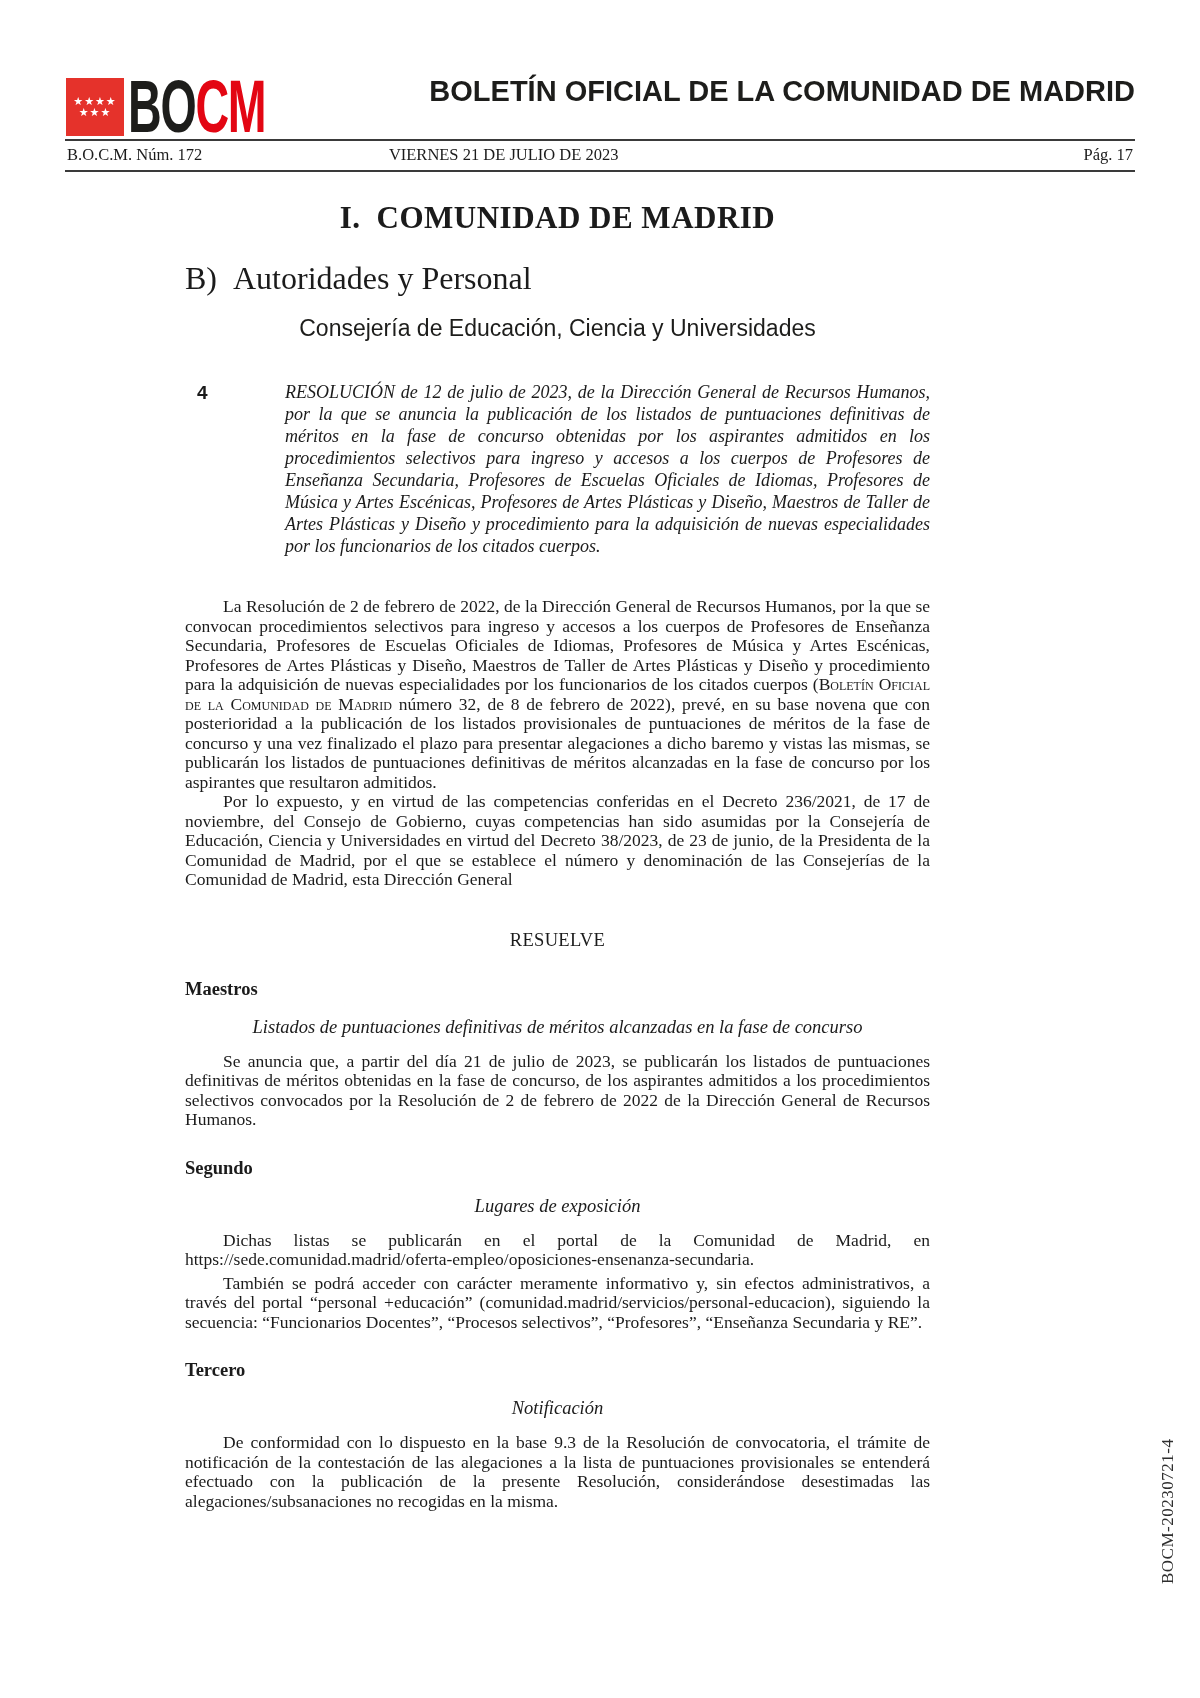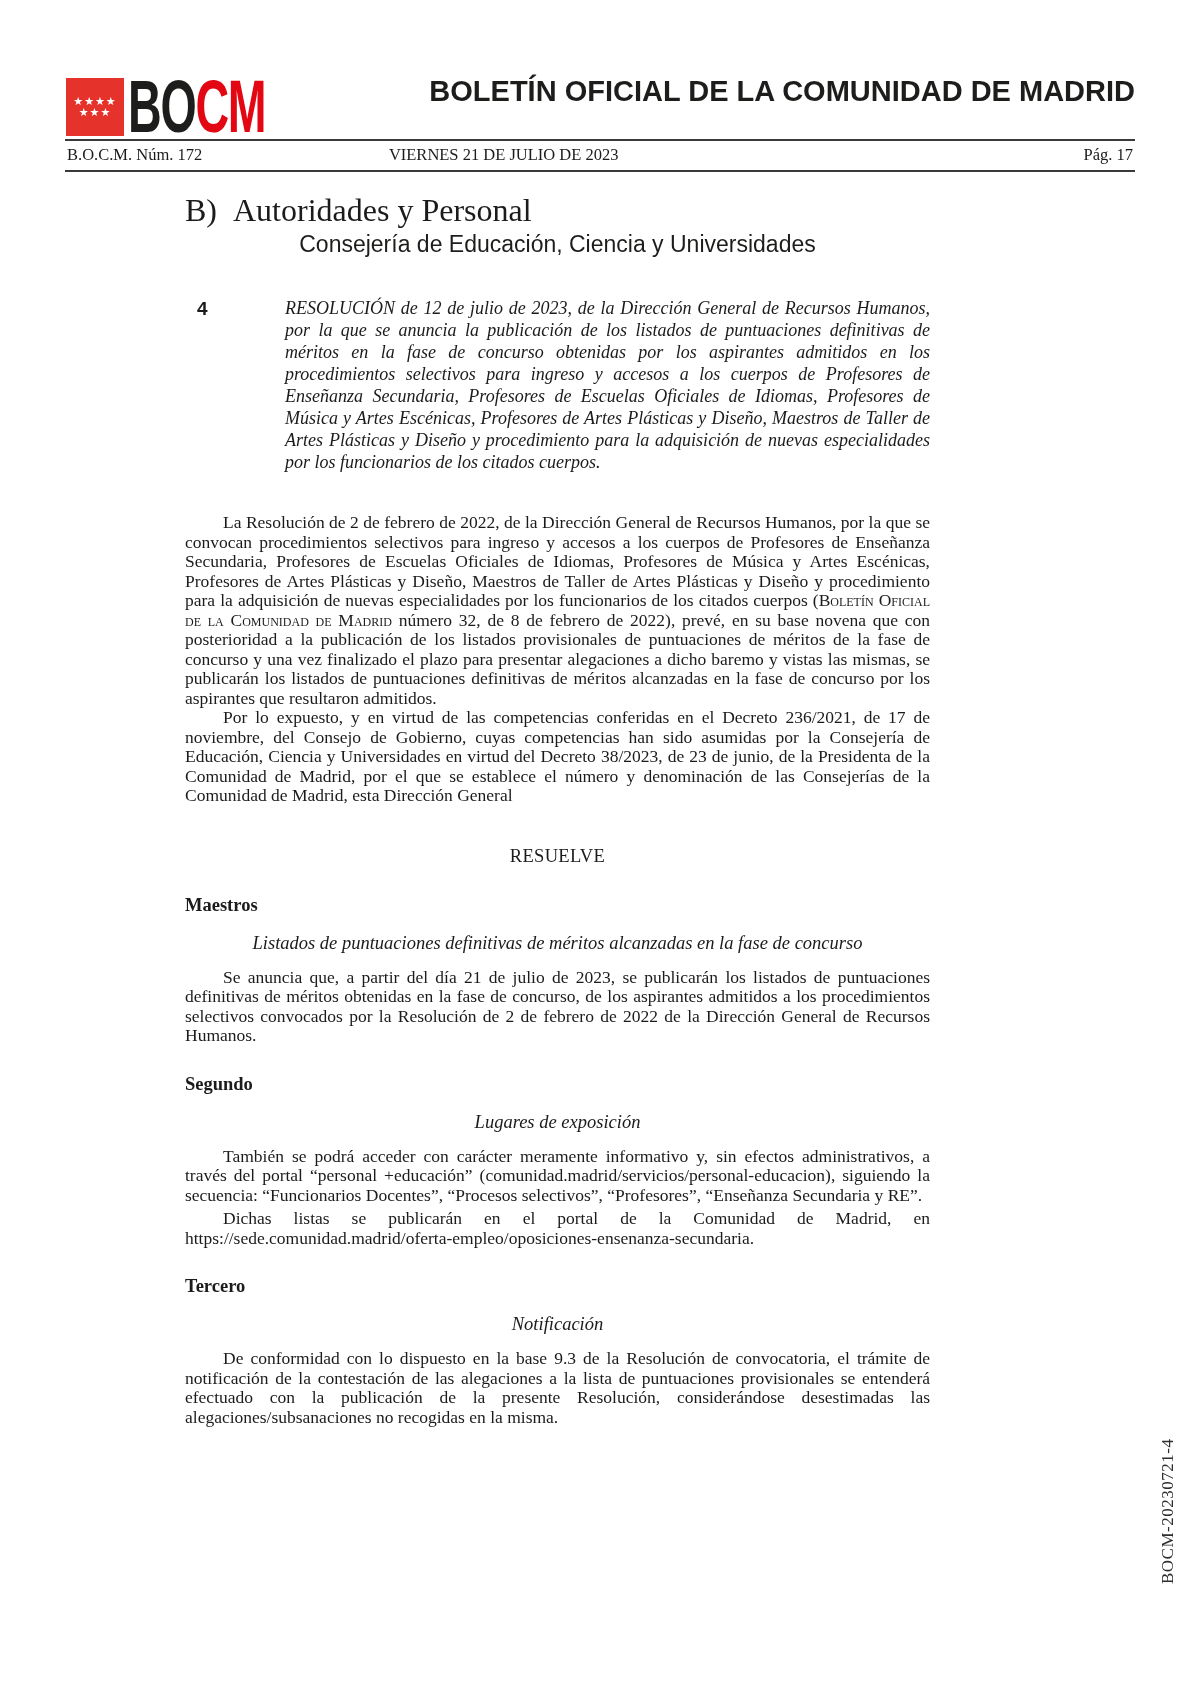--- a/index.html
+++ b/index.html
@@ -66,21 +66,21 @@
     margin-top:32px;
     text-align:center; font-weight:bold;
     font-size:31px; line-height:36px; letter-spacing:0.5px;
   }
   h2.subsec-title {
     margin-top:24px;
     text-align:left; font-weight:normal;
     font-size:32px; line-height:37px;
   }
   h3.dept-title {
-    margin-top:1px;
+    margin-top:17px;
     text-align:center; font-weight:normal;
     font-family:"Liberation Sans", sans-serif;
     font-size:23px; line-height:28px; color:#1d1d1b;
   }
   .item { position:relative; margin-top:39px; }
   .item-number {
     position:absolute; left:12px; top:1px;
     font-family:"Liberation Sans", sans-serif;
     font-weight:bold; font-size:19px;
   }
@@ -137,20 +137,21 @@
   </header>
 
   <div class="meta-bar">
     <span class="meta-issue">B.O.C.M. Núm. 172</span>
     <span class="meta-date-wrap">VIERNES 21 DE JULIO DE 2023</span>
     <span class="meta-page">Pág. 17</span>
   </div>
 
   <main class="content">
 
+    <h1 class="sec-title">I. COMUNIDAD DE MADRID</h1>
     <h2 class="subsec-title">B) Autoridades y Personal</h2>
     <h3 class="dept-title">Consejería de Educación, Ciencia y Universidades</h3>
 
     <div class="item">
       <span class="item-number">4</span>
       <p class="item-summary">RESOLUCIÓN de 12 de julio de 2023, de la Dirección General de Recursos Humanos, por la que se anuncia la publicación de los listados de puntuaciones definitivas de méritos en la fase de concurso obtenidas por los aspirantes admitidos en los procedimientos selectivos para ingreso y accesos a los cuerpos de Profesores de Enseñanza Secundaria, Profesores de Escuelas Oficiales de Idiomas, Profesores de Música y Artes Escénicas, Profesores de Artes Plásticas y Diseño, Maestros de Taller de Artes Plásticas y Diseño y procedimiento para la adquisición de nuevas especialidades por los funcionarios de los citados cuerpos.</p>
     </div>
 
     <p class="body-p first"><span>La Resolución de 2 de febrero de 2022, de la Dirección General de Recursos Humanos, por la que se convocan procedimientos selectivos para ingreso y accesos a los cuerpos de Profesores de Enseñanza Secundaria, Profesores de Escuelas Oficiales de Idiomas, Profesores de Música y Artes Escénicas, Profesores de Artes Plásticas y Diseño, Maestros de Taller de Artes Plásticas y Diseño y procedimiento para la adquisición de nuevas especialidades por los funcionarios de los citados cuerpos (</span><span class="smallcaps">Boletín Oficial de la Comunidad de Madrid</span><span> número 32, de 8 de febrero de 2022), prevé, en su base novena que con posterioridad a la publicación de los listados provisionales de puntuaciones de méritos de la fase de concurso y una vez finalizado el plazo para presentar alegaciones a dicho baremo y vistas las mismas, se publicarán los listados de puntuaciones definitivas de méritos alcanzadas en la fase de concurso por los aspirantes que resultaron admitidos.</span></p>
 
@@ -160,22 +161,22 @@
 
     <section class="doc-section">
       <h4>Maestros</h4>
       <p class="subtitle">Listados de puntuaciones definitivas de méritos alcanzadas en la fase de concurso</p>
       <p class="body-p">Se anuncia que, a partir del día 21 de julio de 2023, se publicarán los listados de puntuaciones definitivas de méritos obtenidas en la fase de concurso, de los aspirantes admitidos a los procedimientos selectivos convocados por la Resolución de 2 de febrero de 2022 de la Dirección General de Recursos Humanos.</p>
     </section>
 
     <section class="doc-section">
       <h4>Segundo</h4>
       <p class="subtitle">Lugares de exposición</p>
+      <p class="body-p">Dichas listas se publicarán en el portal de la Comunidad de Madrid, en https://sede.comunidad.madrid/oferta-empleo/oposiciones-ensenanza-secundaria.</p>
       <p class="body-p">También se podrá acceder con carácter meramente informativo y, sin efectos administrativos, a través del portal “personal +educación” (comunidad.madrid/servicios/personal-educacion), siguiendo la secuencia: “Funcionarios Docentes”, “Procesos selectivos”, “Profesores”, “Enseñanza Secundaria y RE”.</p>
-      <p class="body-p">Dichas listas se publicarán en el portal de la Comunidad de Madrid, en https://sede.comunidad.madrid/oferta-empleo/oposiciones-ensenanza-secundaria.</p>
     </section>
 
     <section class="doc-section">
       <h4>Tercero</h4>
       <p class="subtitle">Notificación</p>
       <p class="body-p">De conformidad con lo dispuesto en la base 9.3 de la Resolución de convocatoria, el trámite de notificación de la contestación de las alegaciones a la lista de puntuaciones provisionales se entenderá efectuado con la publicación de la presente Resolución, considerándose desestimadas las alegaciones/subsanaciones no recogidas en la misma.</p>
     </section>
 
   </main>
 

